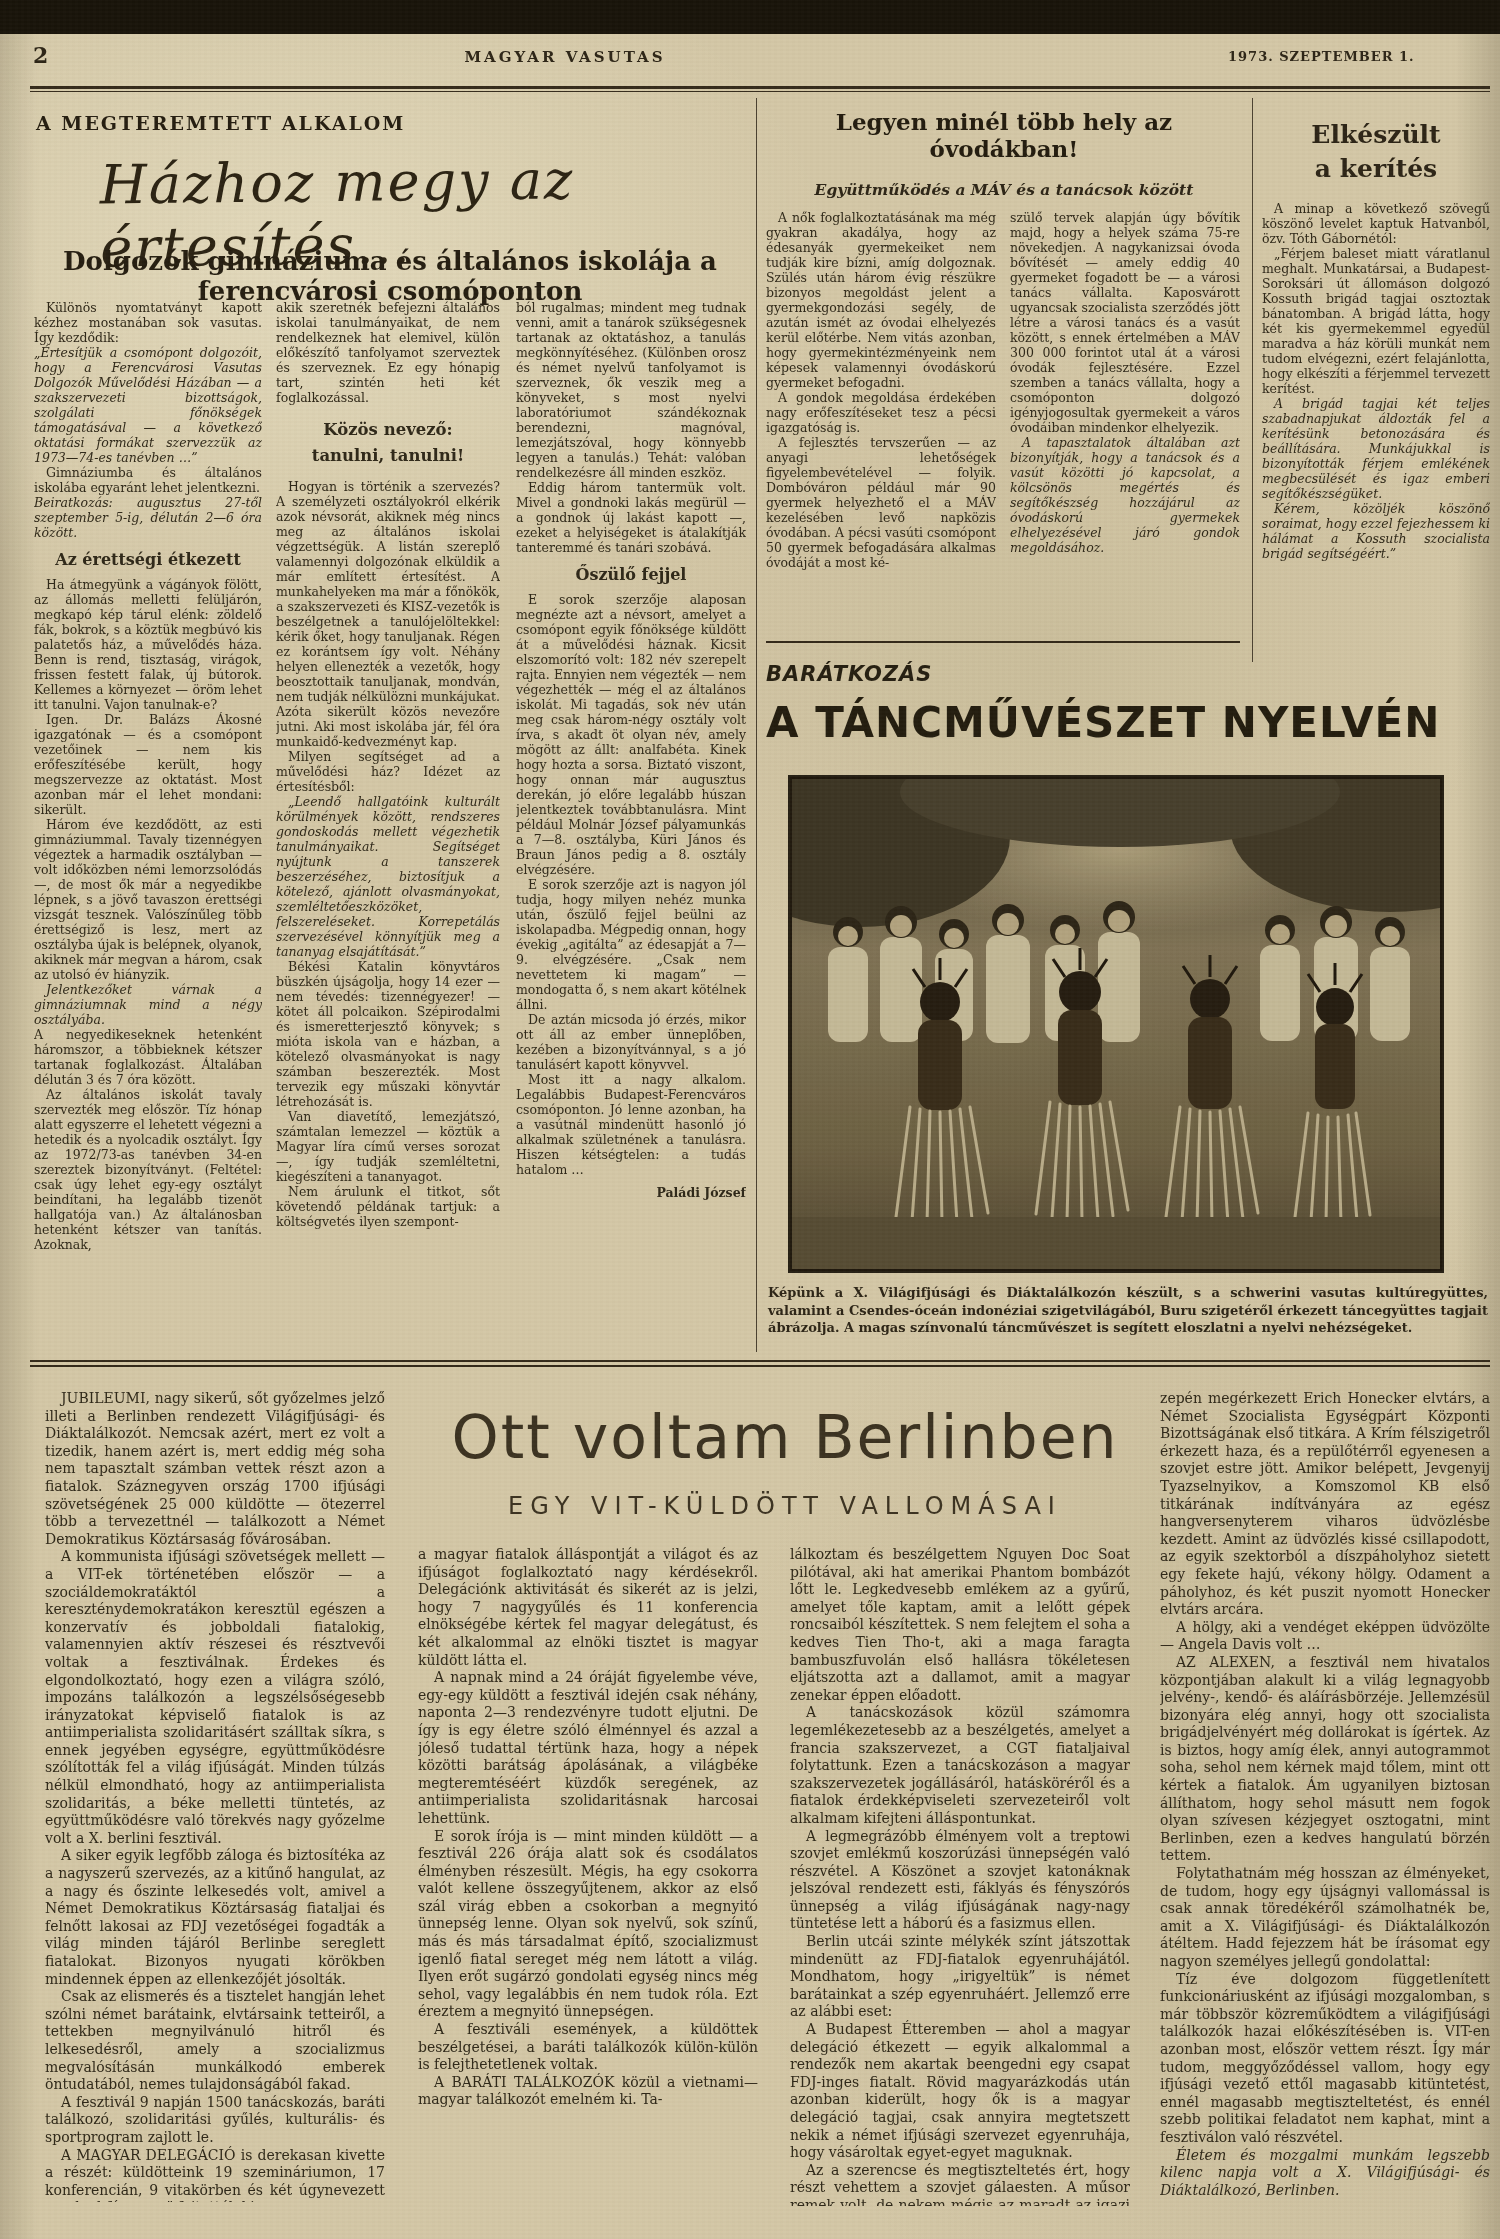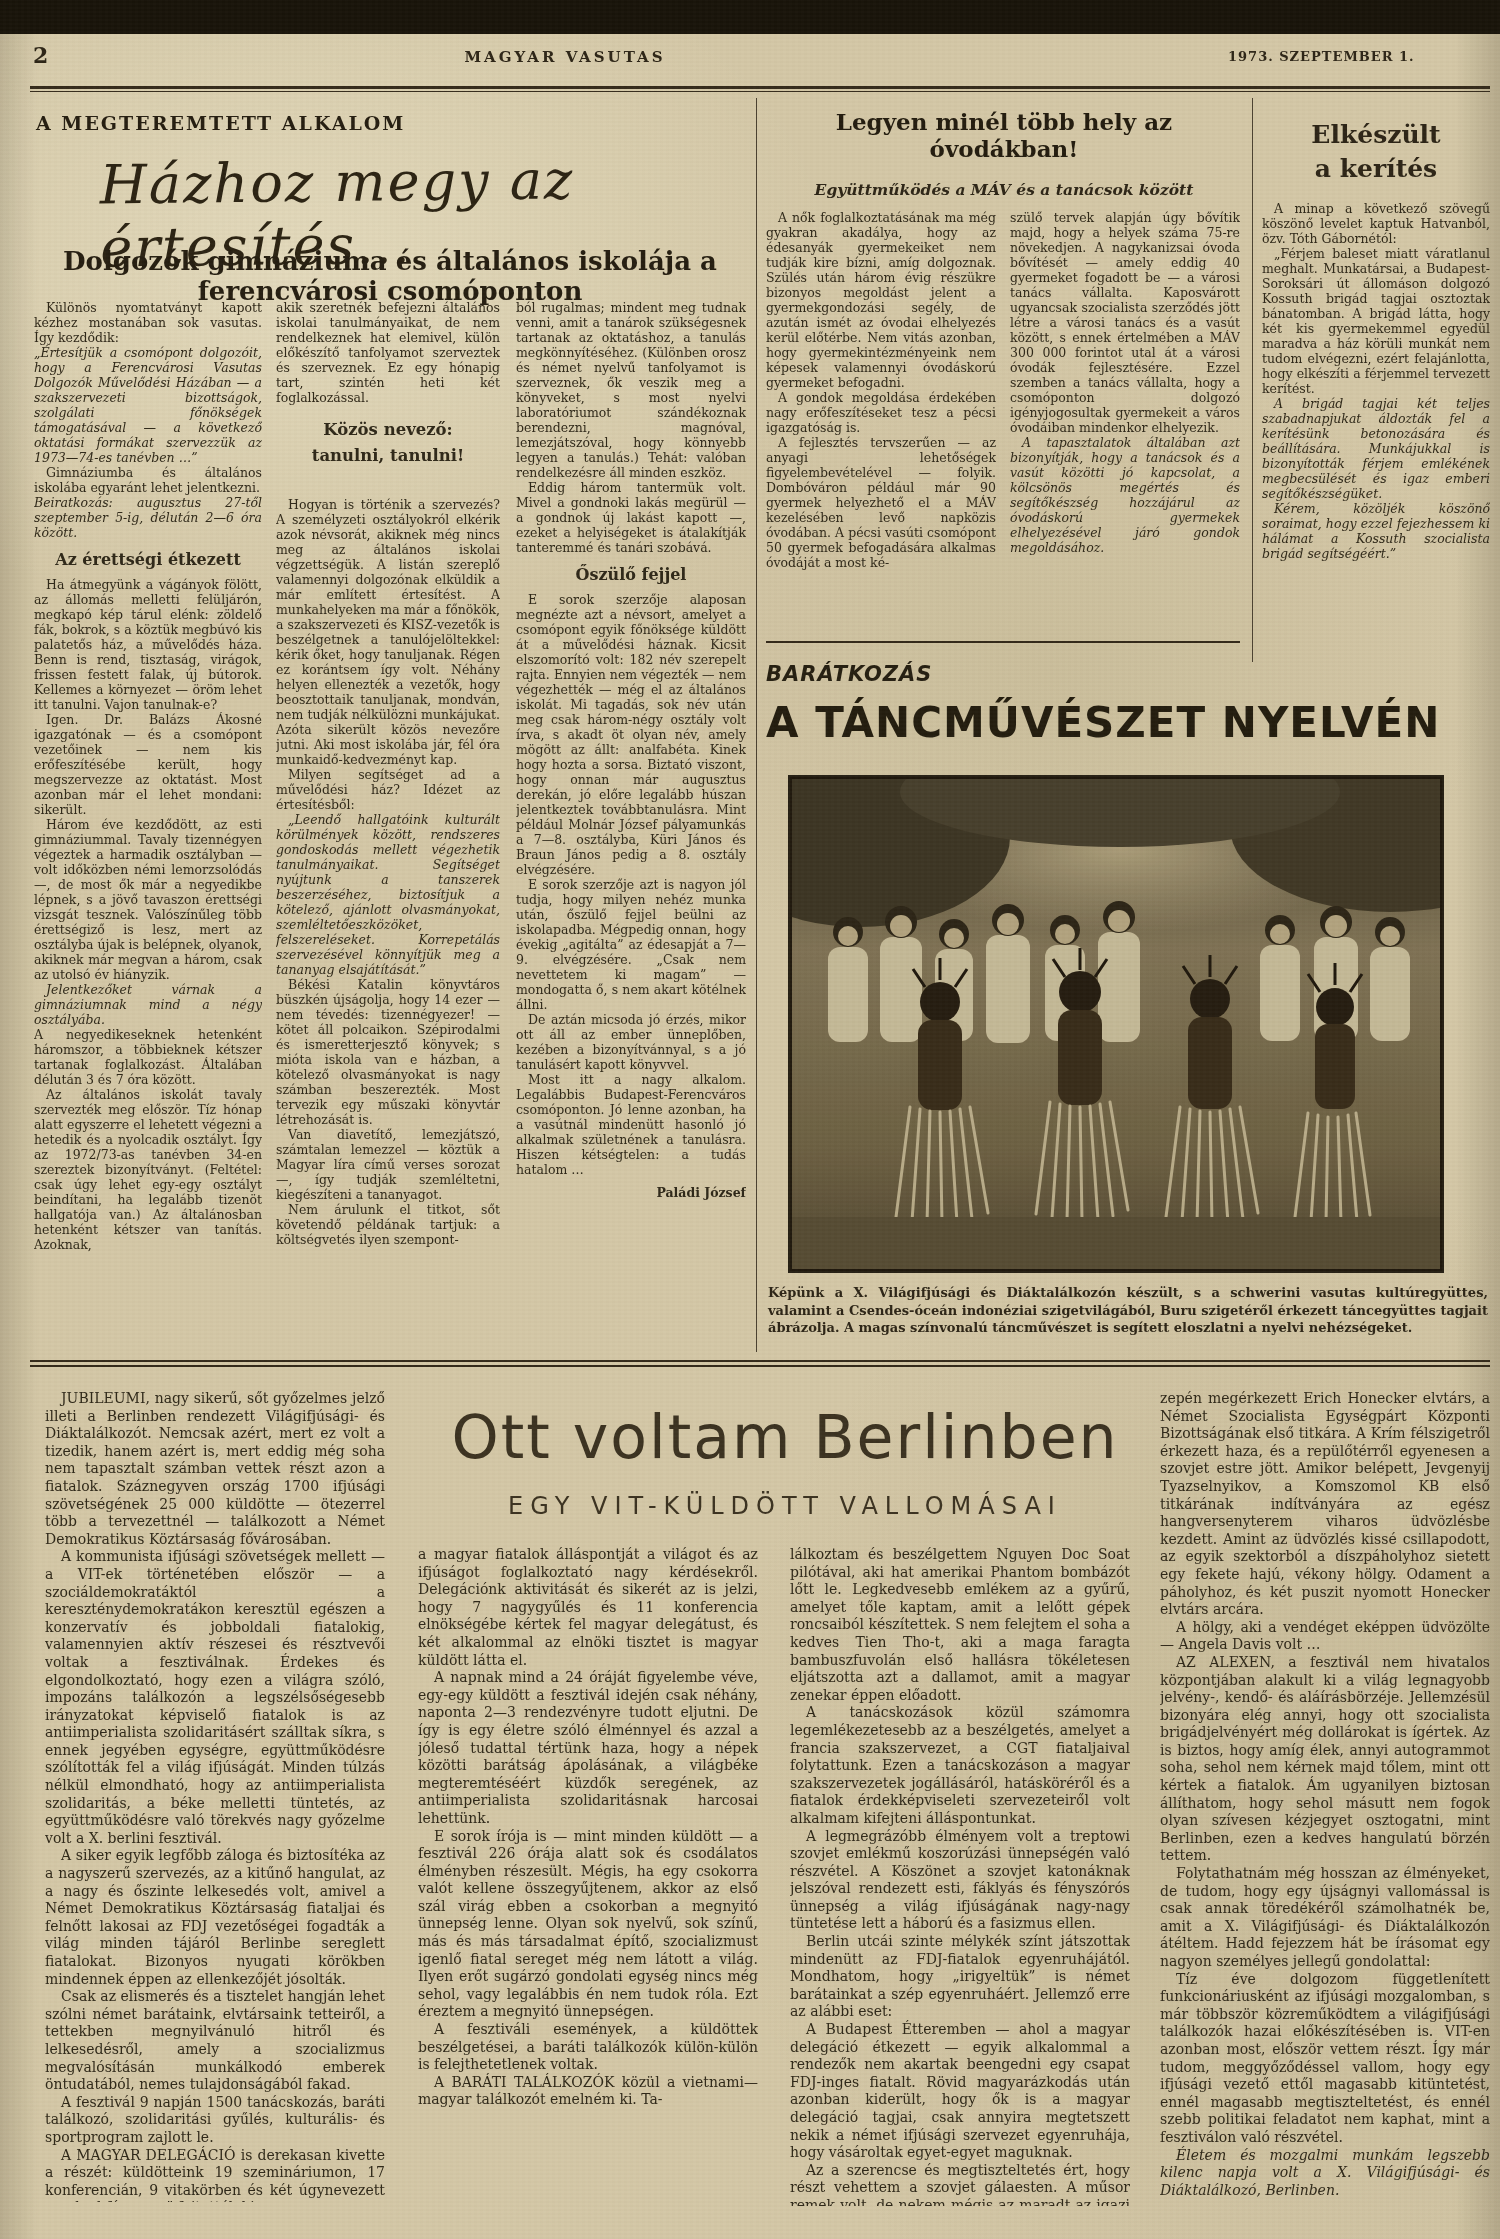--- a/index.html
+++ b/index.html
@@ -24,21 +24,21 @@
   .masthead{font-weight:bold;font-size:15px;letter-spacing:3px;}
   .dateline{font-weight:bold;font-size:13px;letter-spacing:1px;}
 
   
   .ncol{position:absolute;text-align:justify;font-size:12.5px;line-height:15px;overflow:hidden;color:#2e2718;}
   .ncol p{margin:0;text-indent:12px;}
   .ncol p.pc{text-indent:0;}
   .ncol p.pi{font-style:italic;}
   .ncol p.pic{font-style:italic;text-indent:0;}
   .ncol p.sub{text-align:center;font-weight:bold;font-style:normal;font-size:16px;line-height:19px;text-indent:0;margin:10px 0 8px;}
-  .ncol p.sub2{text-align:center;font-weight:bold;font-size:16.5px;line-height:26px;text-indent:0;margin:12px 0 28px;white-space:pre-line;}
+  .ncol p.sub2{text-align:center;font-weight:bold;font-size:16.5px;line-height:26px;text-indent:0;margin:12px 0 10px;white-space:pre-line;}
   .ncol p.by{text-align:right;font-weight:bold;text-indent:0;margin-top:8px;}
 
   .bcol{font-size:14px;line-height:17.6px;}
   .bcol p{text-indent:16px;}
 
   
   .lead-kicker{font-weight:bold;font-size:19px;letter-spacing:2px;color:#241d10;}
   .lead-title{font-style:italic;font-size:54px;letter-spacing:2px;color:#2a2212;transform:rotate(-.6deg);}
   .lead-sub{font-weight:bold;font-size:26px;text-align:center;color:#241d10;}
   .ov-title{font-weight:bold;font-size:23px;text-align:center;color:#221b0e;}

